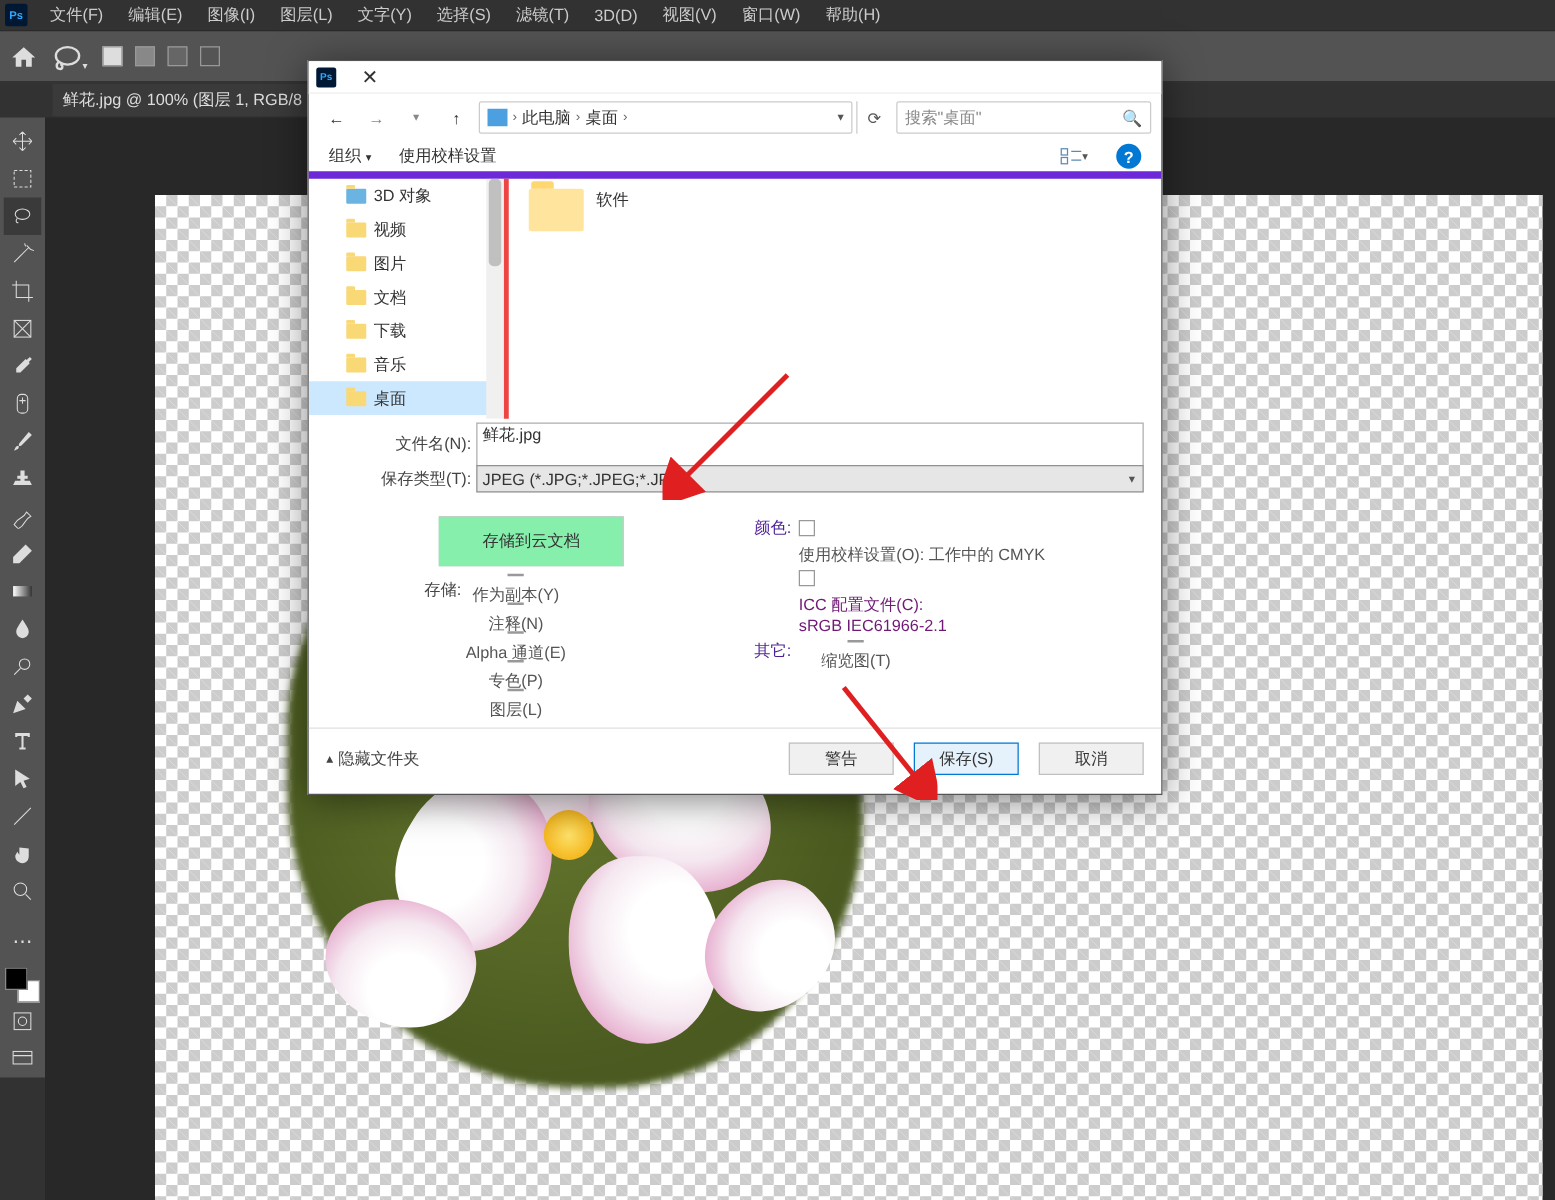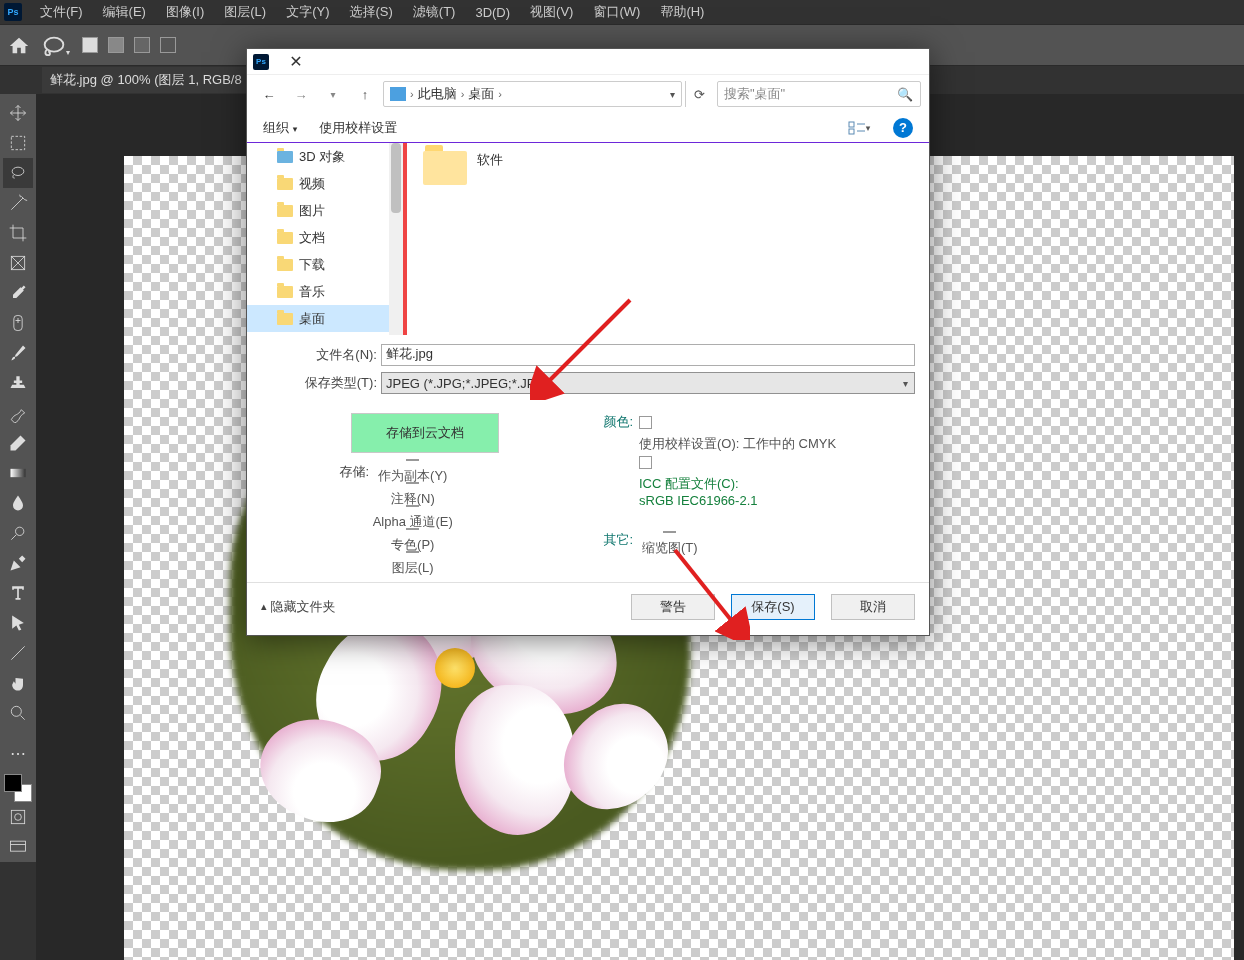--- a/index.html
+++ b/index.html
@@ -51,21 +51,21 @@
 .dlg-nav { height: 38px; display: flex; align-items: center; padding: 0 8px; gap: 4px; }
 .nav-btn { width: 28px; height: 24px; display: flex; align-items: center; justify-content: center; color: #888; }
 .nav-btn.enabled { color: #333; }
 .path-box { flex: 1; height: 26px; border: 1px solid #ccc; display: flex; align-items: center; padding: 0 6px; gap: 4px; background: #fff; border-radius: 2px; }
 .path-box .drv { width: 16px; height: 14px; background: #4ca0e0; }
 .path-box .sep { color: #666; font-size: 11px; }
 .refresh { width: 28px; height: 26px; display: flex; align-items: center; justify-content: center; color: #555; border-left: 1px solid #ccc; margin-left:-1px;}
 .search-box { width: 204px; height: 26px; border: 1px solid #ccc; padding: 0 6px; display: flex; align-items: center; color: #888; position: relative; border-radius: 2px; }
 .search-box .srch { position: absolute; right: 6px; top: 5px; color: #666; }
 
-.dlg-toolbar { height: 30px; display: flex; align-items: center; padding: 0 16px; gap: 22px; border-bottom: 1px solid #6d28d9; }
+.dlg-toolbar { height: 30px; display: flex; align-items: center; padding: 0 16px; gap: 22px; border-bottom: 6px solid #6d28d9; }
 .dlg-toolbar .lbl { font-size: 13px; color: #333; }
 .dlg-toolbar .spacer { flex: 1; }
 .view-btn { width: 24px; height: 20px; display: flex; align-items: center; justify-content: center; }
 .help-btn { width: 20px; height: 20px; background: #0078d4; border-radius: 50%; color: #fff; display: flex; align-items: center; justify-content: center; font-size: 13px; font-weight: bold; }
 
 .dlg-body { display: flex; height: 192px; }
 .tree { width: 160px; border-right: 4px solid #ef4444; overflow: hidden; }
 .tree-scroll { position: relative; height: 100%; }
 .tree-item { height: 27px; display: flex; align-items: center; padding-left: 30px; gap: 6px; font-size: 13px; }
 .tree-item.sel { background: #cce8ff; }
@@ -75,34 +75,34 @@
 .vscroll .thumb { position: absolute; left: 2px; right: 2px; top: 0; height: 70px; background: #c0c0c0; border-radius: 4px; }
 
 .files { flex: 1; padding: 8px 16px; }
 .file-item { display: inline-flex; flex-direction: row; align-items: flex-start; gap: 10px; }
 .big-folder { width: 44px; height: 34px; background: #ffe49e; border-radius: 2px; position: relative; margin-bottom: 2px; }
 .big-folder::before { content: ''; position: absolute; top: -6px; left: 2px; width: 18px; height: 6px; background: #ffd771; border-radius: 2px 2px 0 0; }
 
 .fields { padding: 6px 14px 8px 14px; }
 .field-row { display: flex; align-items: center; height: 28px; gap: 4px; }
 .field-lbl { width: 116px; text-align: right; font-size: 13px; color: #444; }
-.field-input { flex: 1; height: 22px; border: 1px solid #adadad; background: #fff; padding: 0 4px; font-size: 13px; }
+.field-input { flex: 1; height: 35px; border: 1px solid #adadad; background: #fff; padding: 0 4px; font-size: 13px; }
 .field-select { flex: 1; height: 22px; border: 1px solid #919191; background: #e6e6e6; padding: 0 4px; font-size: 13px; display: flex; align-items: center; position: relative; }
 .field-select::after { content: '▾'; position: absolute; right: 6px; color: #555; font-size: 10px; }
 
 .options { display: flex; padding: 8px 14px; gap: 10px; }
 .opt-col-l { width: 320px; }
 .opt-col-r { flex: 1; }
 .cloud-btn { width: 148px; height: 40px; background: #86efac; border: 1px solid #c8c8c8; display: flex; align-items: center; justify-content: center; margin-left: 90px; margin-bottom: 6px; }
 .opt-label { display: inline-block; width: 108px; text-align: right; font-size: 13px; color: #444; vertical-align: top; padding-top: 4px; }
 .opt-checks { display: inline-block; }
 .chk-row { display: flex; align-items: center; height: 23px; gap: 6px; font-size: 13px; color: #555; flex-direction: column; }
 .chk { width: 13px; height: 13px; border: 1px solid #999; background: #fff; }
-.opt-col-r .grplbl { font-size: 13px; color: #0f766e; display: inline-block; width: 42px; text-align: right; }
-.link-txt { color: #15803d; }
+.opt-col-r .grplbl { font-size: 13px; color: #4c1d95; display: inline-block; width: 42px; text-align: right; }
+.link-txt { color: #701a75; }
 
 .dlg-footer { height: 48px; display: flex; align-items: center; padding: 0 14px; border-top: 1px solid #e0e0e0; }
 .collapse { display: flex; align-items: center; gap: 4px; font-size: 13px; color: #444; }
 .dlg-footer .spacer { flex: 1; }
 .dlg-btn { min-width: 84px; height: 26px; border: 1px solid #c0c0c0; background: #f0f0f0; display: flex; align-items: center; justify-content: center; font-size: 13px; margin-left: 16px; }
 .dlg-btn.primary { border: 1px solid #0078d4; background: #e5f1fb; }
 
 
 .arrow { position: absolute; pointer-events: none; }
 </style>
@@ -430,21 +430,21 @@
           <div class="chk-row" style="height:auto;align-items:flex-start;">
               <span class="chk" style="margin-top:3px;"></span>
               <span style="max-width:200px;">使用校样设置(O):  工作中的 CMYK</span>
             </div>
           <div class="chk-row" style="height:auto;align-items:flex-start;">
               <span class="chk" style="margin-top:3px;"></span>
               <span class="link-txt" style="max-width:200px;"><span>ICC 配置文件(C):</span><br><span>sRGB IEC61966-2.1</span></span>
             </div>
         </div>
       </div>
-      <div style="display:flex;gap:9px;margin-top:23px;">
+      <div style="display:flex;gap:24px;margin-top:4px;">
         <span class="grplbl">其它:</span>
         <div class="chk-row">
             <span class="chk"></span>
             <span>缩览图(T)</span>
           </div>
       </div>
     </div>
   </div>
 
   <div class="dlg-footer">

